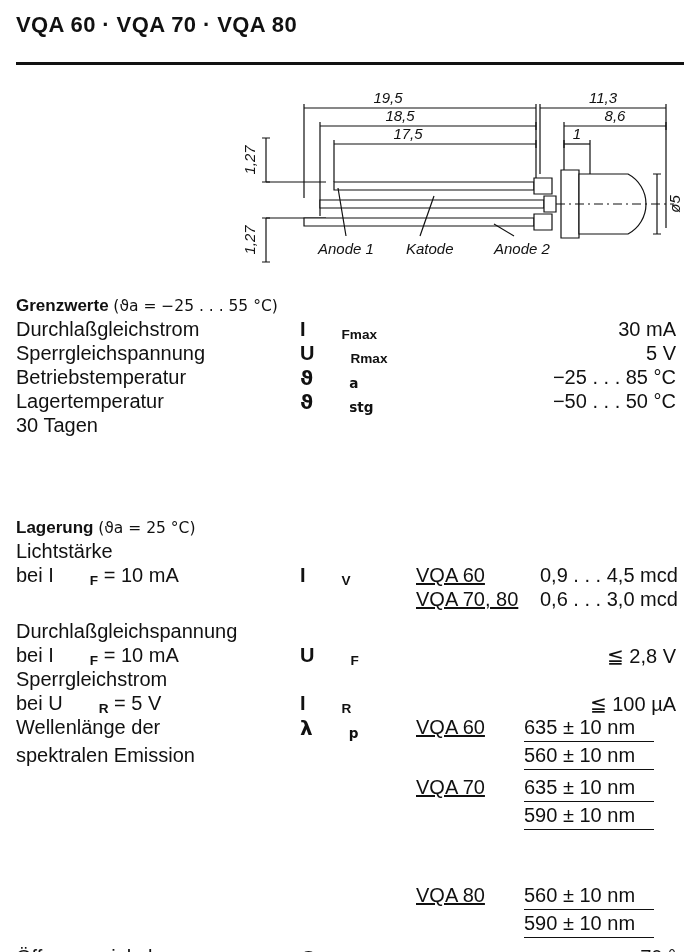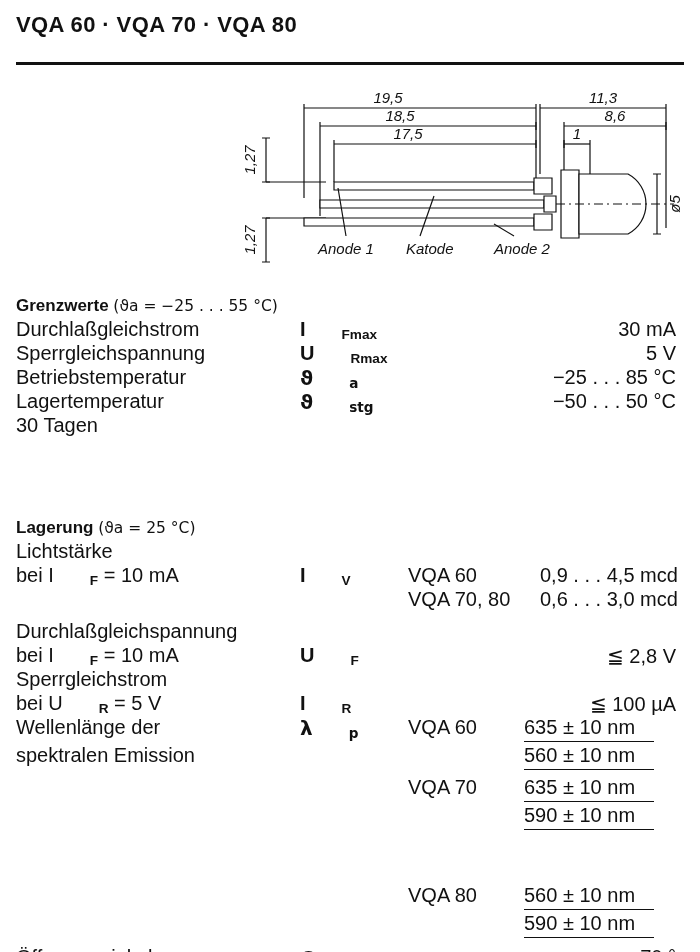--- a/index.html
+++ b/index.html
@@ -74,22 +74,23 @@
     top: 0;
   }
   .row .c-sym {
     position: absolute;
     left: 284px;
     top: 0;
     font-weight: bold;
   }
   .row .c-type {
     position: absolute;
-    left: 392px;
-    top: 0;
+    left: 400px;
+    top: 0;
+    text-decoration: underline;
   }
   .row .c-val {
     position: absolute;
     right: 8px;
     top: 0;
     text-align: right;
   }
   .row .c-val-left {
     position: absolute;
     left: 524px;

